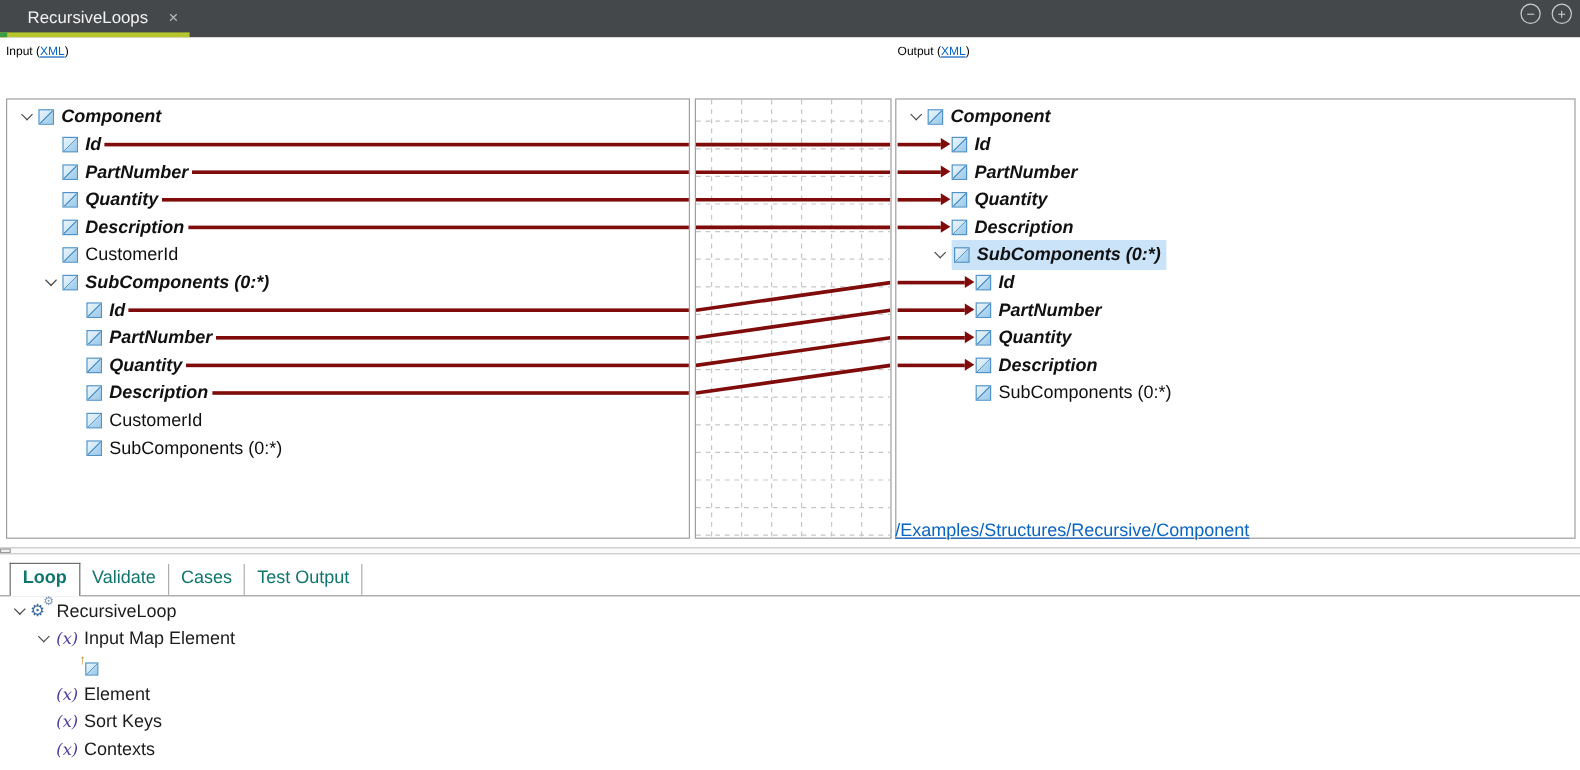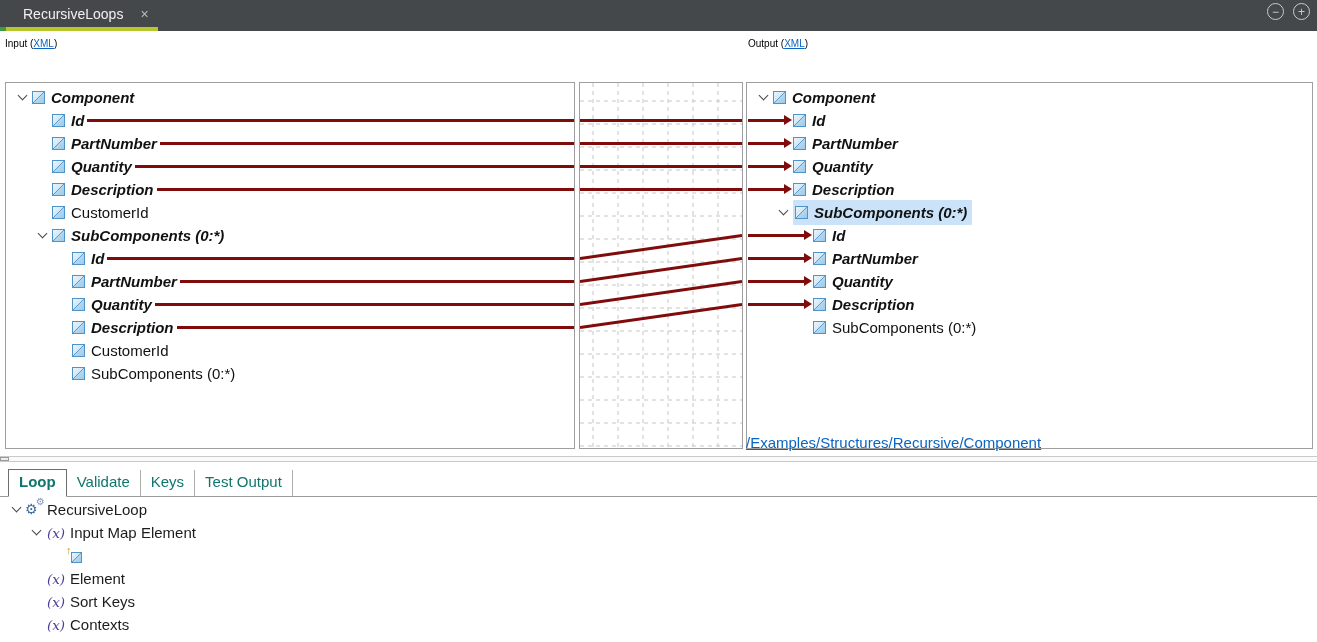--- a/index.html
+++ b/index.html
@@ -317,21 +317,21 @@
 
   <a class="link path-link" style="left:746px;text-align:right;">/Examples/Structures/Recursive/Component</a>
 
   <div class="splitter">
       <div class="grip"></div>
     </div>
 
   <div class="tabs" id="bottom-tabs">
       <div class="btab active">Loop</div>
       <div class="btab inactive">Validate</div>
-      <div class="btab inactive">Keys</div>
+      <div class="btab inactive">Cases</div>
       <div class="btab inactive">Test Output</div>
     </div>
 
   <div id="bottom-tree">
       <div class="trow lvl1">
         <span class="spacer" style="width: 0px;"></span>
         <span class="slot">
           <span class="chev"></span>
         </span>
         <span class="gears">

